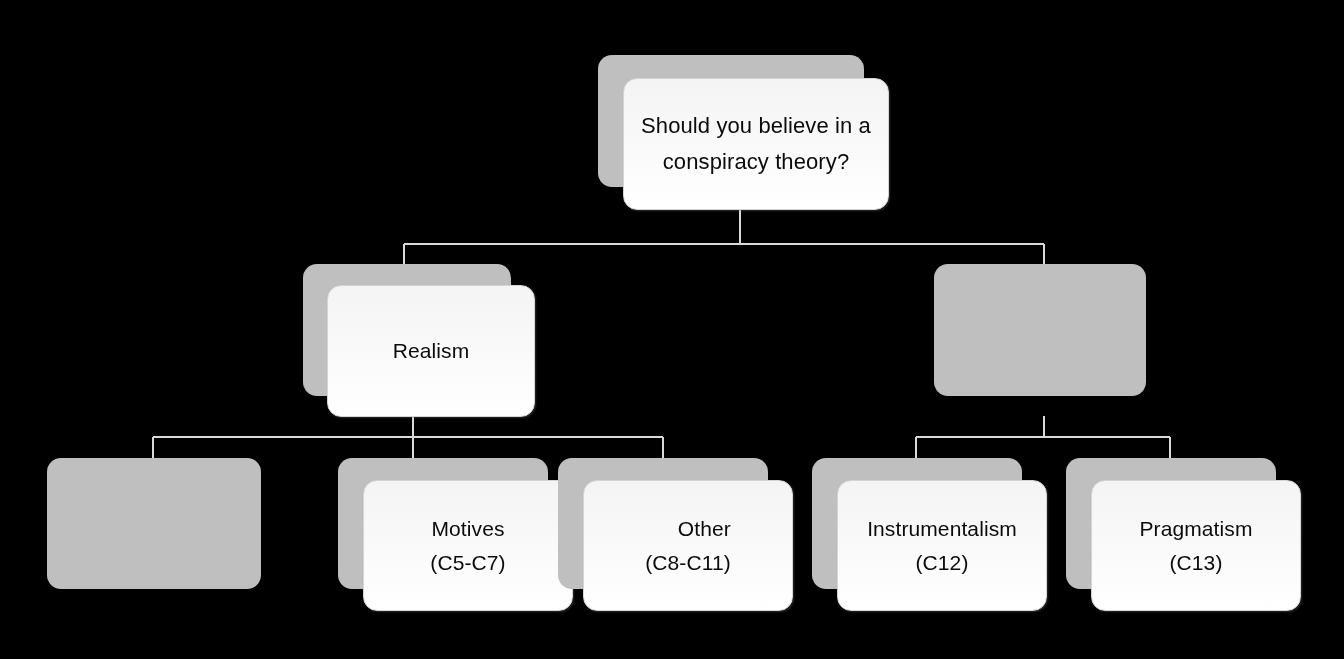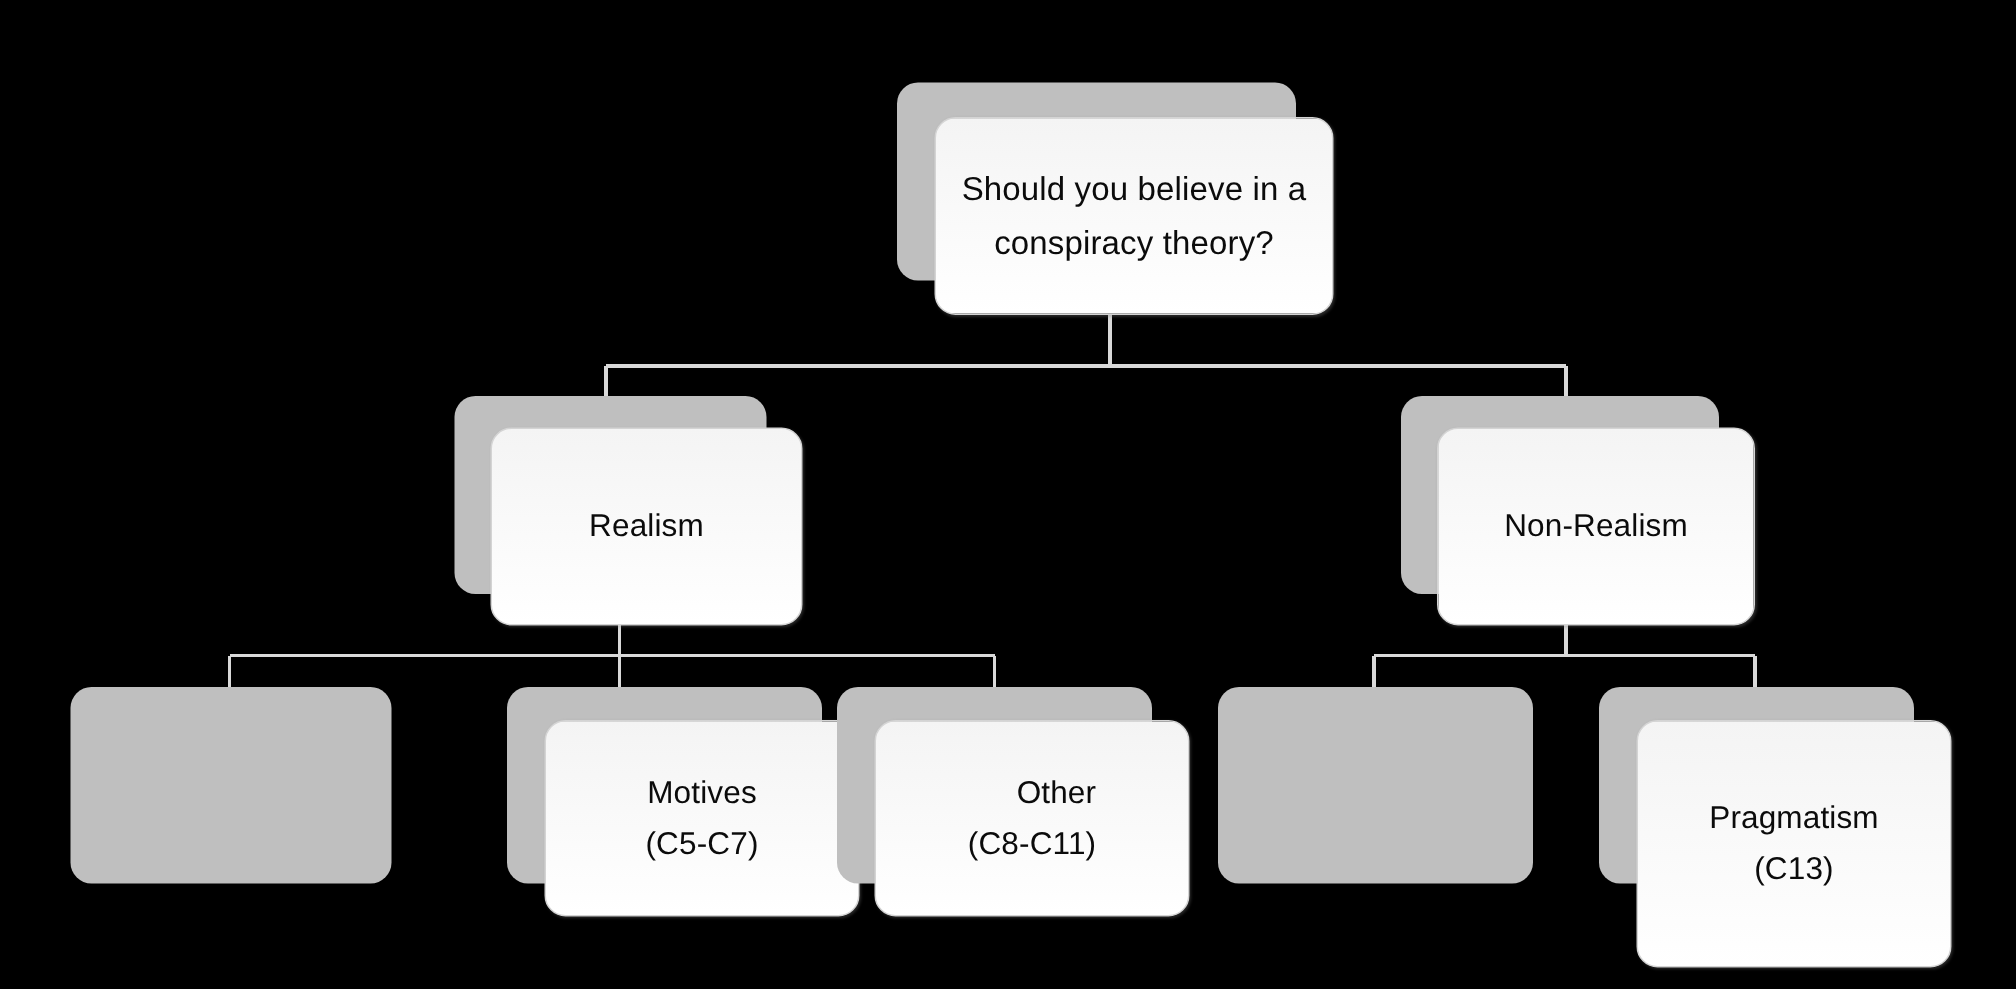--- a/index.html
+++ b/index.html
@@ -108,23 +108,20 @@
 
   <div class="node" style="left:303px; top:264px; width:232px; height:153px;">
     <div class="shadow" style="width:208px; height:132px;"></div>
     <div class="face" style="left:24px; top:21px; width:208px; height:132px;">
       <span class="label">Realism</span>
     </div>
   </div>
 
   <div class="node" style="left:934px; top:264px; width:236px; height:153px;">
     <div class="shadow" style="width:212px; height:132px;"></div>
-    <div class="face" style="left:24px; top:21px; width:212px; height:132px;">
-      <span class="label">Non-Realism</span>
-    </div>
   </div>
 
   <div class="node" style="left:47px; top:458px; width:239px; height:153px;">
     <div class="shadow" style="width:214px; height:131px;"></div>
   </div>
 
   <div class="node" style="left:306px; top:458px; width:235px; height:153px;margin-left:32px;">
     <div class="shadow" style="width:210px; height:131px;"></div>
     <div class="face" style="left:25px; top:22px; width:210px; height:131px;">
       <span class="label">Motives
@@ -135,23 +132,27 @@
   <div class="node" style="left:558px; top:458px; width:235px; height:153px;">
     <div class="shadow" style="width:210px; height:131px;"></div>
     <div class="face" style="left:25px; top:22px; width:210px; height:131px;text-align:right;">
       <span class="label">Other
 (C8-C11)</span>
     </div>
   </div>
 
   <div class="node" style="left:812px; top:458px; width:235px; height:153px;">
     <div class="shadow" style="width:210px; height:131px;"></div>
+    <div class="face" style="left:25px; top:22px; width:210px; height:131px;">
+      <span class="label">Instrumentalism
+(C12)</span>
+    </div>
   </div>
 
   <div class="node" style="left:1066px; top:458px; width:235px; height:153px;">
     <div class="shadow" style="width:210px; height:131px;"></div>
-    <div class="face" style="left:25px; top:22px; width:210px; height:165px;">
+    <div class="face" style="left:25px; top:22px; width:210px; height:131px;">
       <span class="label">Pragmatism
 (C13)</span>
     </div>
   </div>
 
 </div>
 
 </body></html>

